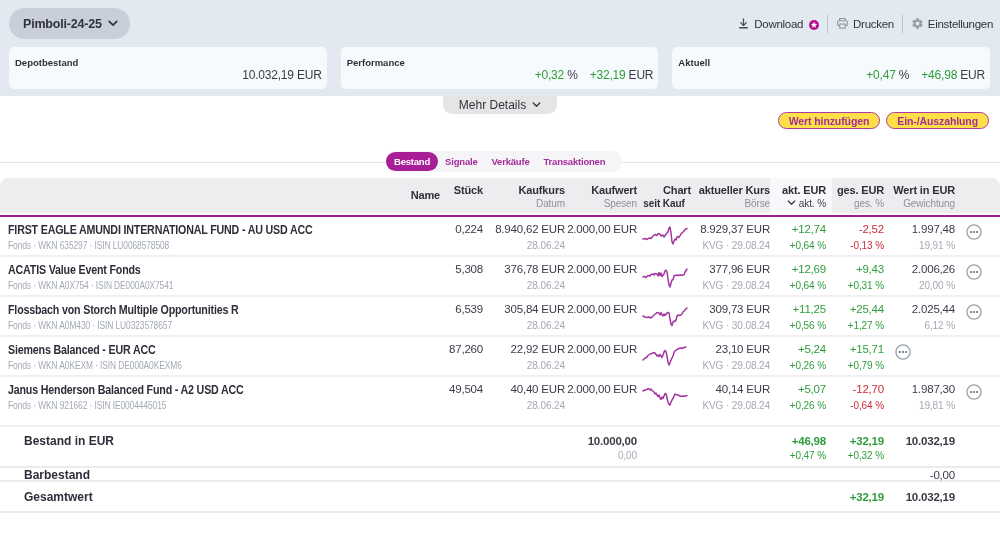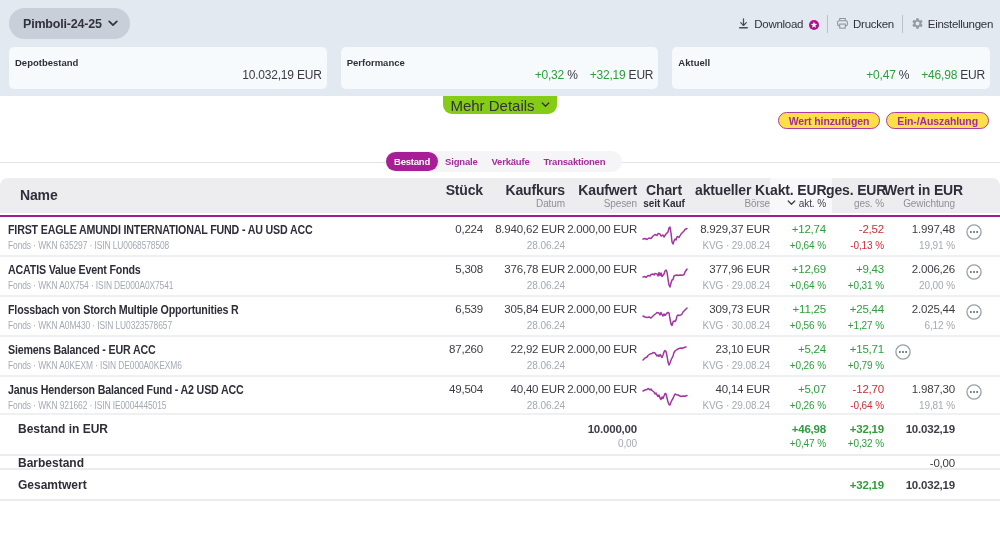--- a/index.html
+++ b/index.html
@@ -20,41 +20,41 @@
 
   .cards { position:absolute; left:9px; top:47px; width:981px; display:flex; gap:14px; }
   .card { flex:1; height:42px; background:#f7fafc; border-radius:5px; position:relative; }
   .card-label { position:absolute; left:6px; top:10px; font-size:9.5px; font-weight:700; color:#2f2f3c; }
   .card-value { position:absolute; right:5px; bottom:7px; font-size:12px; letter-spacing:-0.2px; color:#3a3a46; }
   .card-value .gv { color:#2e9e3c; }
   .card-value .sep { display:inline-block; width:12px; }
 
   
   .mehr-details { position:absolute; left:443px; top:96px; width:114px; height:18px;
-      background:#84cc16; border:none; border-radius:0 0 9px 9px; display:flex; align-items:center;
-      justify-content:center; gap:6px; font-family:inherit; font-size:15px; color:#32323e; cursor:pointer; }
+      background:#e5e5e5; border:none; border-radius:0 0 9px 9px; display:flex; align-items:center;
+      justify-content:center; gap:6px; font-family:inherit; font-size:12px; color:#32323e; cursor:pointer; }
   .toolbar { position:absolute; top:112px; right:11px; display:flex; gap:6px; }
   .tb-btn { height:17px; padding:0 10px; background:#fde047; border:1.3px solid #b13aa2; border-radius:9px;
       font-family:inherit; font-size:10.5px; letter-spacing:-0.1px; font-weight:700; color:#a42d98; cursor:pointer; }
 
   
   .tabs-row { position:absolute; top:151px; left:0; width:1000px; height:21px; }
   .tabs-hline { position:absolute; top:11px; left:0; width:1000px; height:1px; background:#e3e3e8; }
   .tabs-pill { position:absolute; left:385px; top:0; height:21px; background:#f5f5f7; border-radius:11px;
       display:flex; align-items:center; padding:0 10px 0 1px; }
   .tab { padding:0 7px; font-size:9.5px; letter-spacing:-0.2px; font-weight:700; color:#a42d98; cursor:pointer; white-space:nowrap; }
   .tab.active { height:19px; margin:0; display:flex; align-items:center; background:#a81e96; color:#fff;
       border-radius:10px; padding:0 8px; }
 
   
   .table { position:absolute; top:178px; left:0; width:1000px; }
   .grid { display:grid; grid-template-columns:440px 43px 82px 72px 58px 75px 56px 58px 71px 45px; }
   .thead { height:35px; background:#ededef; border-radius:8px 8px 0 0; }
   .th { text-align:right; padding-top:5px; }
-  .th .t1 { font-size:14px; letter-spacing:-0.15px; font-weight:700; color:#2f2f3b; line-height:14px; white-space:nowrap; }
+  .th .t1 { font-size:11px; letter-spacing:-0.15px; font-weight:700; color:#2f2f3b; line-height:14px; white-space:nowrap;text-align:right; }
   .th .t2 { font-size:10px; letter-spacing:-0.1px; color:#8f8f99; line-height:13px; white-space:nowrap; }
   .th.name { text-align:left; padding-left:20px; }
   .th.name .t1 { line-height:24px; }
   .th.chart { text-align:center; padding-right:4px; }
   .th.chart .t2 { font-weight:700; color:#2f2f3b; }
   .th.sorted { background:#f8f8fa; box-shadow:6px 0 0 0 #f8f8fa; }
   .th.sorted .t2 { color:#3d3d49; font-weight:400; }
   .sort-ch { display:inline-block; margin-right:3px; position:relative; top:-1px; }
   .thead-underline { height:2px; background:#9e1d90; }
   .thead-gap { height:2px; }
@@ -69,26 +69,26 @@
   .cell .up { color:#2e9e3c; }
   .cell .down { color:#cb2e38; }
   .cell.chart { padding:6px 0 0 5px; text-align:left; }
   .cell.menu { padding:7px 0 0 11px; text-align:left; }
   .rowmenu { width:16px; height:16px; cursor:pointer; display:block; }
 
   .sumrow { border-bottom:2px solid #ececef; }
   .sumrow .cell { padding-top:7px; }
   .sumrow .l2 { margin-top:3px; }
   .sumrow .l1 { font-weight:700; }
-  .sumrow .label { font-size:12px; font-weight:700; color:#2e2e3a; text-align:left; padding-left:18px; }
+  .sumrow .label { font-size:12px; font-weight:700; color:#2e2e3a; text-align:left; padding-left:24px; }
   .sumrow.one .cell { padding-top:0; display:flex; flex-direction:column; justify-content:center; }
   .sum-bestand { height:41px; }
   .sum-bar { height:14px; }
   .sum-gesamt { height:31px; }
-  .row.last { height:38px; }
+  .row.last { height:50px; }
   .l1bar { font-size:11.5px; letter-spacing:-0.2px; color:#3c3c48; line-height:14px; }
 
   svg { display:block; }
 </style>
 </head>
 <body>
 
 <div class="page">
   <div class="topband">
     <button class="portfolio-pill">

